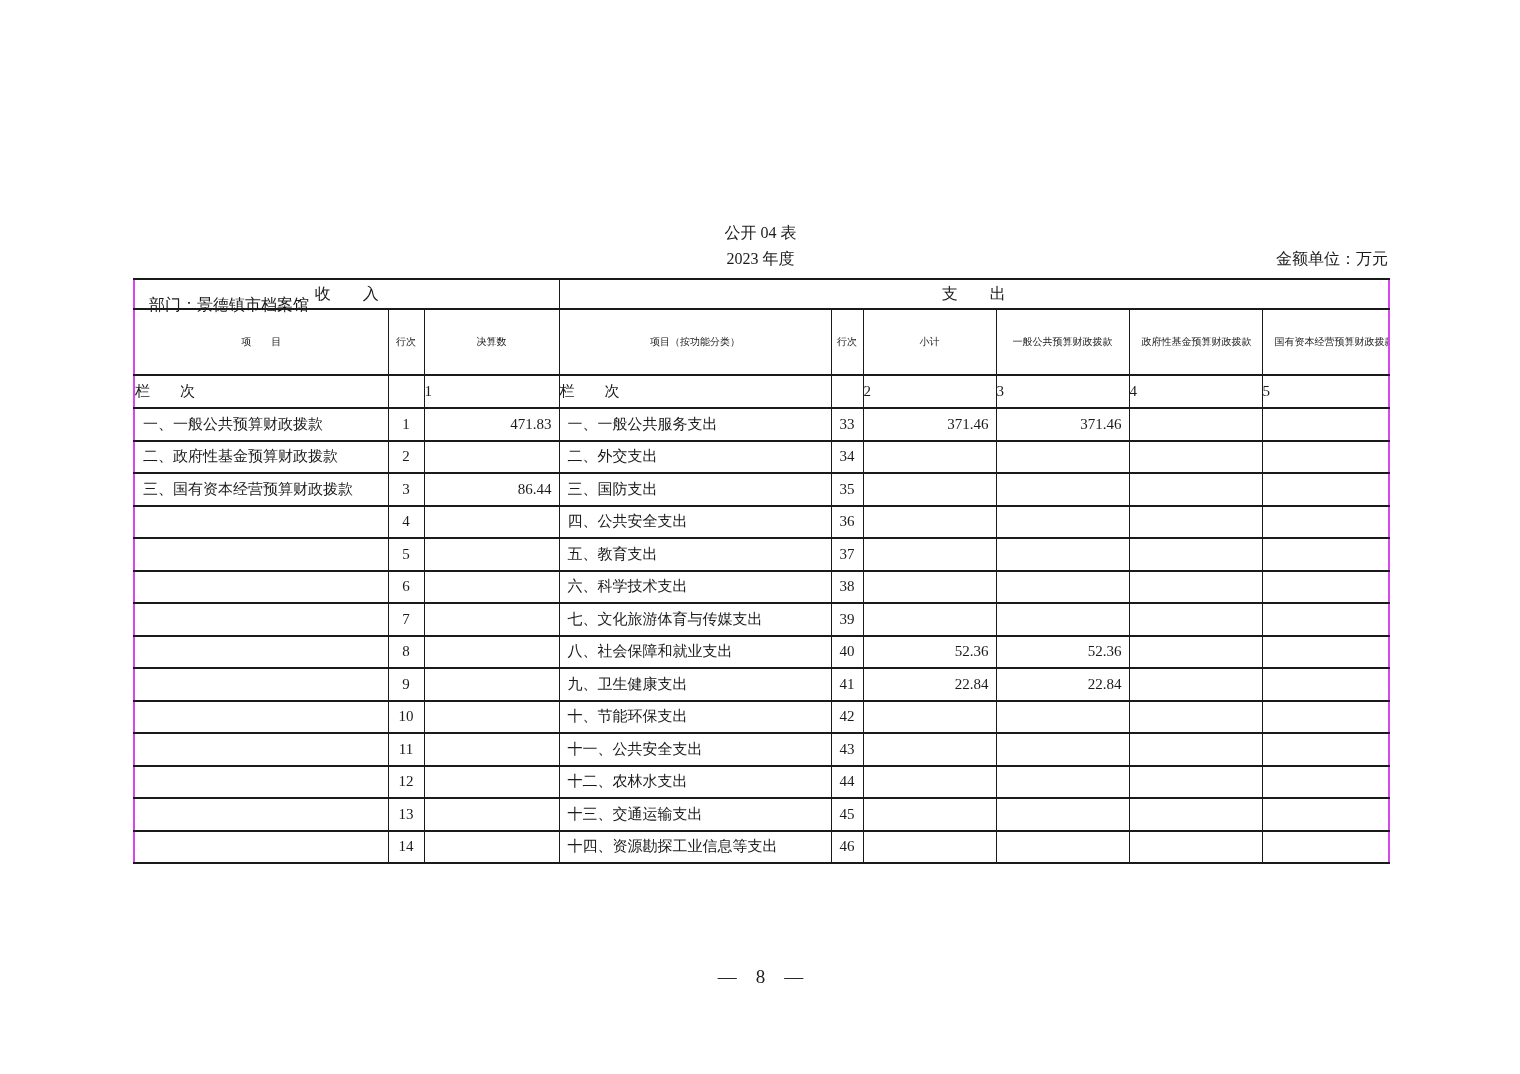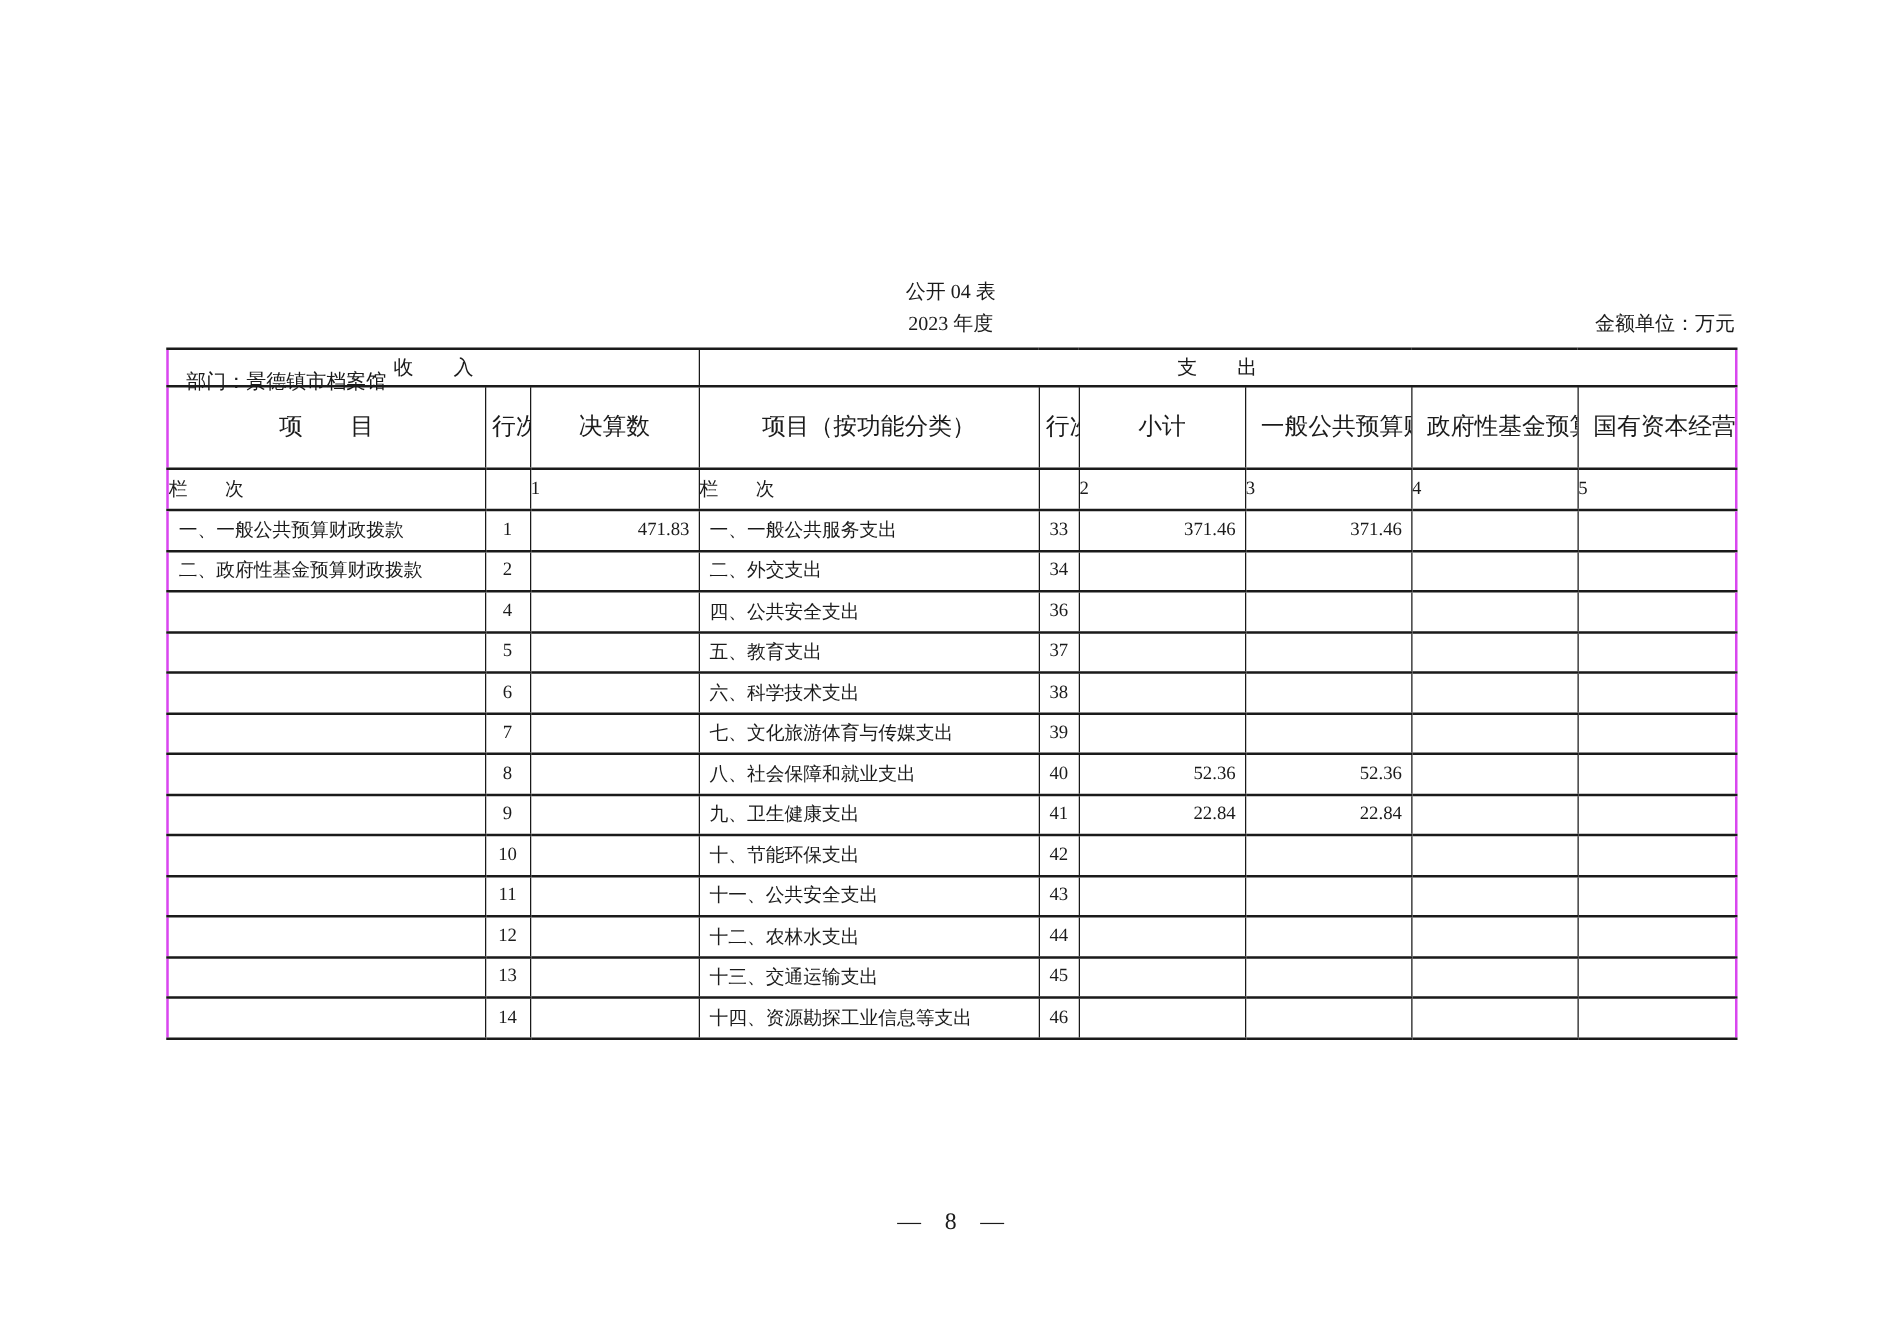--- a/index.html
+++ b/index.html
@@ -59,21 +59,21 @@
 
   tr.row-section td {
     height:30px;
     text-align:center;
     font-size:16px;
   }
   tr.row-head td {
     height:66px;
     text-align:center;
     line-height:30px;
-    font-size:19px;
+    font-size:10px;
   }
   td.head-line {
     white-space:normal;
     line-height:33px;
     padding:0 5px;
   }
   td.head-wrap {
     white-space:normal;
     line-height:31px;
     padding:0 12px;
@@ -165,20 +165,31 @@
           <td class="cell-line">2</td>
           <td class="cell-num"></td>
           <td class="cell-item sec-start">二、外交支出</td>
           <td class="cell-line">34</td>
           <td class="cell-num"></td>
           <td class="cell-num"></td>
           <td class="cell-num"></td>
           <td class="cell-num"></td>
         </tr>
         <tr class="row-data">
+          <td class="cell-item">三、国有资本经营预算财政拨款</td>
+          <td class="cell-line">3</td>
+          <td class="cell-num">86.44</td>
+          <td class="cell-item sec-start">三、国防支出</td>
+          <td class="cell-line">35</td>
+          <td class="cell-num"></td>
+          <td class="cell-num"></td>
+          <td class="cell-num"></td>
+          <td class="cell-num"></td>
+        </tr>
+        <tr class="row-data">
           <td class="cell-item"></td>
           <td class="cell-line">4</td>
           <td class="cell-num"></td>
           <td class="cell-item sec-start">四、公共安全支出</td>
           <td class="cell-line">36</td>
           <td class="cell-num"></td>
           <td class="cell-num"></td>
           <td class="cell-num"></td>
           <td class="cell-num"></td>
         </tr>

